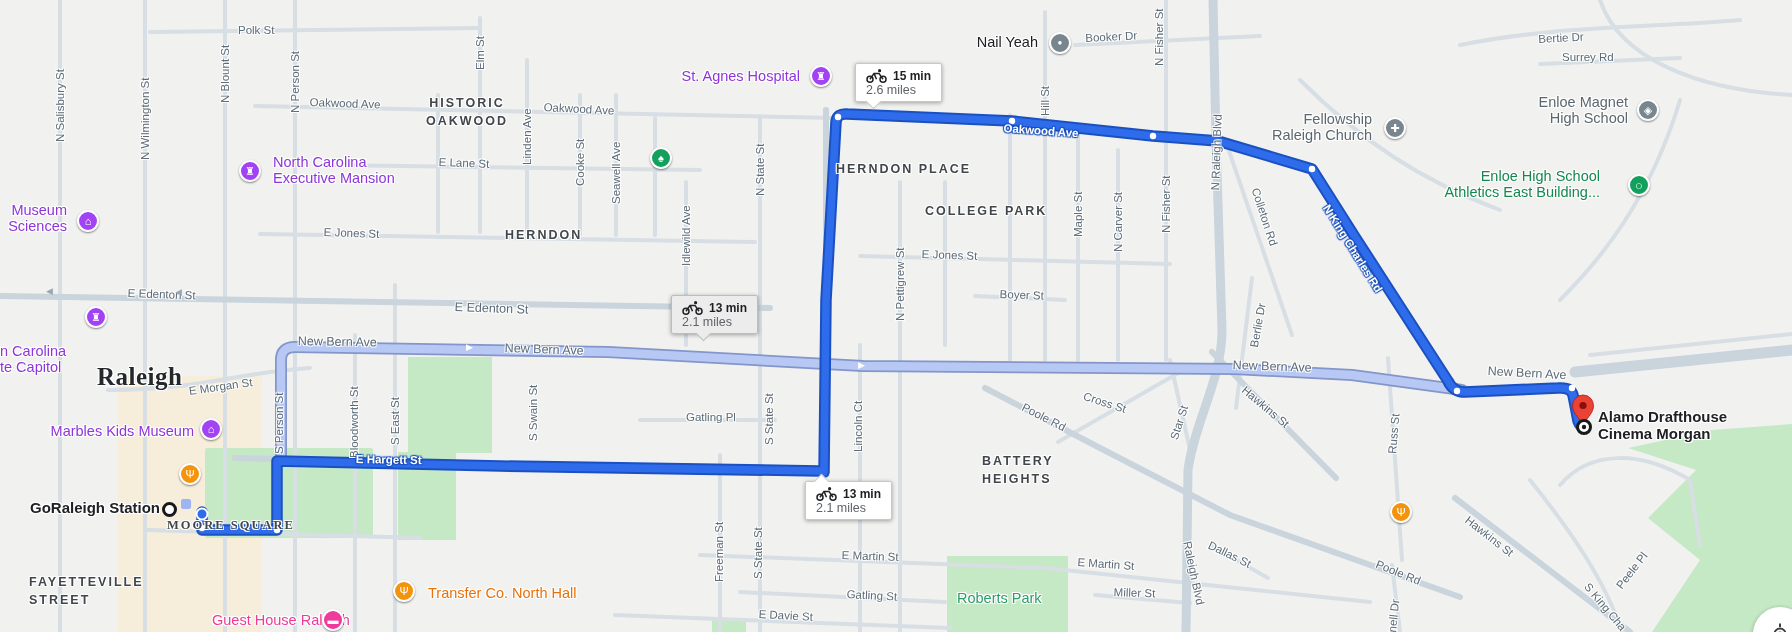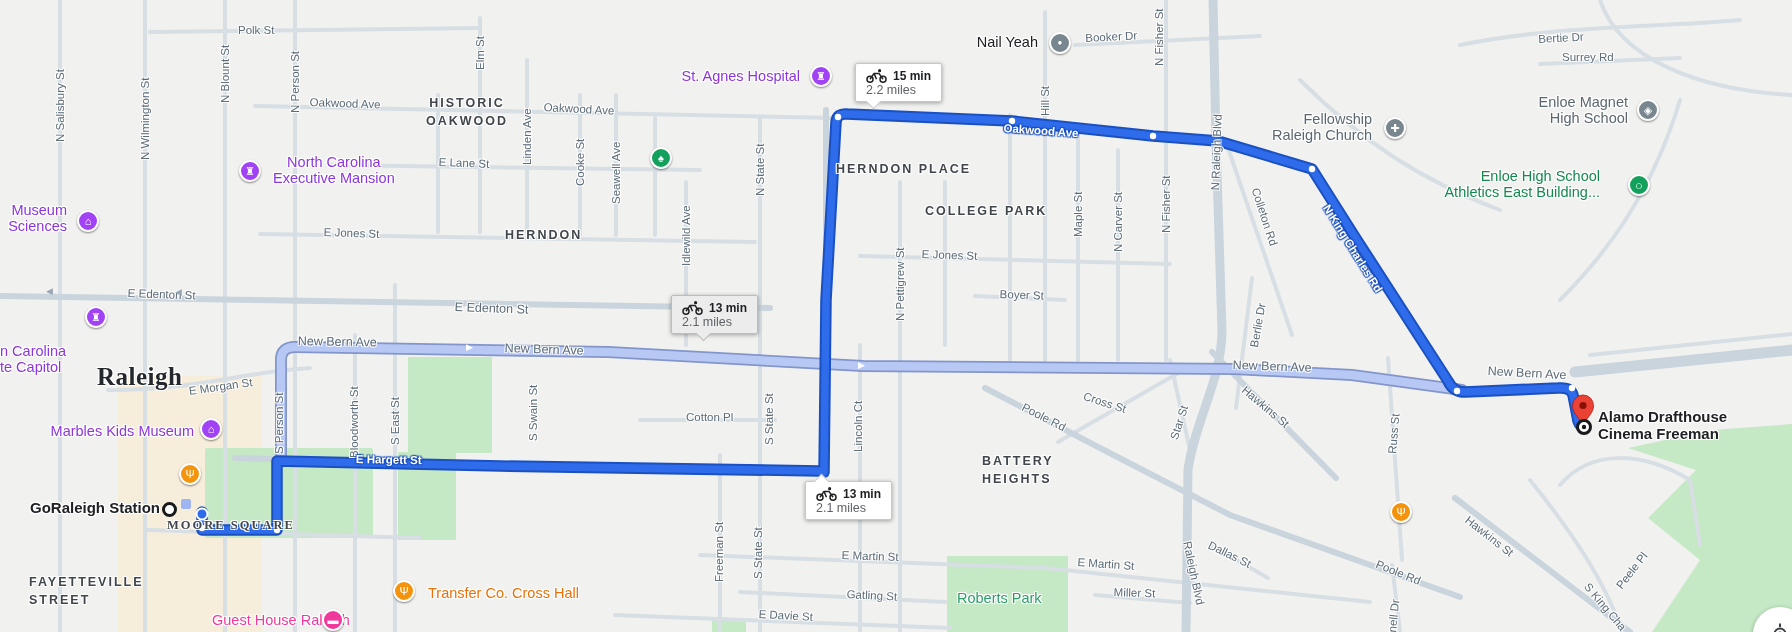--- a/index.html
+++ b/index.html
@@ -199,21 +199,21 @@
       <div class="lbl" style="left: 324px; top: 225px; transform: rotate(2deg);">E Jones St</div>
       <div class="lbl" style="left: 922px; top: 247px; transform: rotate(2deg);">E Jones St</div>
       <div class="lbl" style="left: 1000px; top: 287px; transform: rotate(2deg);">Boyer St</div>
       <div class="lbl" style="left: 128px; top: 286px; transform: rotate(2deg);">E Edenton St</div>
       <div class="lbl big" style="left: 455px; top: 300px; transform: rotate(2deg);">E Edenton St</div>
       <div class="lbl big" style="left: 298px; top: 334px; transform: rotate(1deg);">New Bern Ave</div>
       <div class="lbl big" style="left: 505px; top: 341px; transform: rotate(2deg);">New Bern Ave</div>
       <div class="lbl big" style="left: 1233px; top: 358px; transform: rotate(2deg);">New Bern Ave</div>
       <div class="lbl big" style="left: 1488px; top: 364px; transform: rotate(3deg);">New Bern Ave</div>
       <div class="lbl" style="left: 188px; top: 384px; transform: rotate(-8deg);">E Morgan St</div>
-      <div class="lbl" style="left: 686px; top: 410px;">Cotton Pl</div>
+      <div class="lbl" style="left: 686px; top: 410px;">Gatling Pl</div>
       <div class="lbl" style="left: 347px; top: 458px; transform: rotate(-90deg);">Bloodworth St</div>
       <div class="lbl" style="left: 388px; top: 445px; transform: rotate(-90deg);">S East St</div>
       <div class="lbl" style="left: 526px; top: 441px; transform: rotate(-90deg);">S Swain St</div>
       <div class="lbl" style="left: 272px; top: 454px; transform: rotate(-90deg);">S Person St</div>
       <div class="lbl" style="left: 762px; top: 445px; transform: rotate(-90deg);">S State St</div>
       <div class="lbl" style="left: 851px; top: 452px; transform: rotate(-90deg);">Lincoln Ct</div>
       <div class="lbl" style="left: 712px; top: 582px; transform: rotate(-90deg);">Freeman St</div>
       <div class="lbl" style="left: 751px; top: 579px; transform: rotate(-90deg);">S State St</div>
       <div class="lbl" style="left: 1385px; top: 453px; transform: rotate(-85deg);">Russ St</div>
       <div class="lbl" style="left: 1247px; top: 346px; transform: rotate(-80deg);">Berlie Dr</div>
@@ -240,64 +240,64 @@
       <div class="lbl arrow" style="left: 466px; top: 342px; color: rgb(255, 255, 255);">▶</div>
       <div class="lbl arrow" style="left: 858px; top: 360px; color: rgb(255, 255, 255);">▶</div>
       <div class="lbl arrow" style="left: 46px; top: 286px; color: rgb(154, 167, 179);">◀</div>
       <div class="lbl arrow" style="left: 175px; top: 287px; color: rgb(154, 167, 179);">◀</div>
       <div class="poi" style="color: rgb(141, 54, 217); top: 203px; left: -153px; width: 220px; text-align: right;">Museum
 Sciences</div>
       <div class="pin museum" style="left: 77px; top: 210px; background: rgb(161, 66, 244);">⌂</div>
       <div class="poi" style="color: rgb(141, 54, 217); top: 302px; left: 0px; margin-top: 42px;">n Carolina
 te Capitol</div>
       <div class="pin rook" style="left: 85px; top: 306px; background: rgb(161, 66, 244);">♜</div>
-      <div class="poi" style="color: rgb(141, 54, 217); top: 155px; left: 273px; text-align: center;">North Carolina
+      <div class="poi" style="color: rgb(141, 54, 217); top: 155px; left: 273px;">North Carolina
 Executive Mansion</div>
       <div class="pin rook" style="left: 239px; top: 160px; background: rgb(161, 66, 244);">♜</div>
       <div class="poi" style="color: rgb(141, 54, 217); top: 69px; left: 580px; width: 220px; text-align: right;">St. Agnes Hospital</div>
       <div class="pin rook" style="left: 810px; top: 65px; background: rgb(161, 66, 244);">♜</div>
       <div class="poi" style="color: rgb(141, 54, 217); top: 424px; left: -26px; width: 220px; text-align: right;">Marbles Kids Museum</div>
       <div class="pin museum" style="left: 200px; top: 418px; background: rgb(161, 66, 244);">⌂</div>
       <div class="poi" style="color: rgb(32, 33, 36); top: 35px; left: 818px; width: 220px; text-align: right;">Nail Yeah</div>
       <div class="pin dot" style="left: 1049px; top: 32px; background: rgb(120, 135, 143); font-size: 8px;">●</div>
       <div class="poi" style="color: rgb(91, 103, 112); top: 112px; left: 1152px; width: 220px; text-align: right;">Fellowship
 Raleigh Church</div>
       <div class="pin church" style="left: 1384px; top: 117px; background: rgb(120, 135, 143);">✚</div>
       <div class="poi" style="color: rgb(91, 103, 112); top: 95px; left: 1408px; width: 220px; text-align: right;">Enloe Magnet
 High School</div>
       <div class="pin school" style="left: 1637px; top: 99px; background: rgb(120, 135, 143);">◈</div>
       <div class="poi" style="color: rgb(21, 136, 78); top: 169px; left: 1380px; width: 220px; text-align: right;">Enloe High School
 Athletics East Building...</div>
       <div class="pin ring" style="left: 1628px; top: 174px; background: rgb(18, 160, 92); font-size: 13px; font-weight: bold;">○</div>
       <div class="poi" style="color: rgb(45, 158, 104); top: 591px; left: 957px;">Roberts Park</div>
-      <div class="poi" style="color: rgb(232, 113, 10); top: 586px; left: 428px;">Transfer Co. Cross Hall</div>
+      <div class="poi" style="color: rgb(232, 113, 10); top: 586px; left: 428px;">Transfer Co. North Hall</div>
       <div class="pin restaurant" style="left: 393px; top: 580px; background: rgb(244, 147, 12);">Ψ</div>
       <div class="poi" style="color: rgb(239, 58, 155); top: 613px; left: 212px;">Guest House Raleigh</div>
       <div class="pin hotel" style="left: 322px; top: 609px; background: rgb(239, 58, 155);">▬</div>
       <div class="poi bold" style="color: rgb(32, 33, 36); top: 500px; left: -60px; width: 220px; text-align: right;">GoRaleigh Station</div>
       <div class="pin station" style="left: 161.5px; top: 501.5px;"></div>
       <div class="pin restaurant" style="left: 179px; top: 463px; background: rgb(244, 147, 12);">Ψ</div>
       <div class="pin restaurant" style="left: 1390px; top: 501px; background: rgb(244, 147, 12);">Ψ</div>
       <div class="pin tree" style="left: 650px; top: 147px; background: rgb(18, 160, 92);">♠</div>
       <div class="pin transit" style="left: 181px; top: 499px;"></div>
       <div class="poi bold" style="color: rgb(32, 33, 36); top: 409px; left: 1598px;">Alamo Drafthouse
-Cinema Freeman</div>
+Cinema Morgan</div>
       <div class="badge" style="left: 855px; top: 63px;">
         <div class="row">
           <svg width="21" height="14" viewBox="0 0 21 14">
             <g fill="none" stroke="#202124" stroke-width="1.5">
               <circle cx="4" cy="10.2" r="3"></circle>
               <circle cx="17" cy="10.2" r="3"></circle>
               <path d="M4 10.2 L8 4.4 L13 4.4 L17 10.2 M10.5 10.2 L8 4.4"></path>
             </g>
             <circle cx="13.6" cy="1.7" r="1.6" fill="#202124"></circle>
           </svg>
           <span class="time">15 min</span>
         </div>
-        <div class="dist">2.2 miles</div>
+        <div class="dist">2.6 miles</div>
         <div class="tail down" style="left:12px"></div>
       </div>
       <div class="badge alt" style="left: 671px; top: 295px;">
         <div class="row">
           <svg width="21" height="14" viewBox="0 0 21 14">
             <g fill="none" stroke="#202124" stroke-width="1.5">
               <circle cx="4" cy="10.2" r="3"></circle>
               <circle cx="17" cy="10.2" r="3"></circle>
               <path d="M4 10.2 L8 4.4 L13 4.4 L17 10.2 M10.5 10.2 L8 4.4"></path>
             </g>

